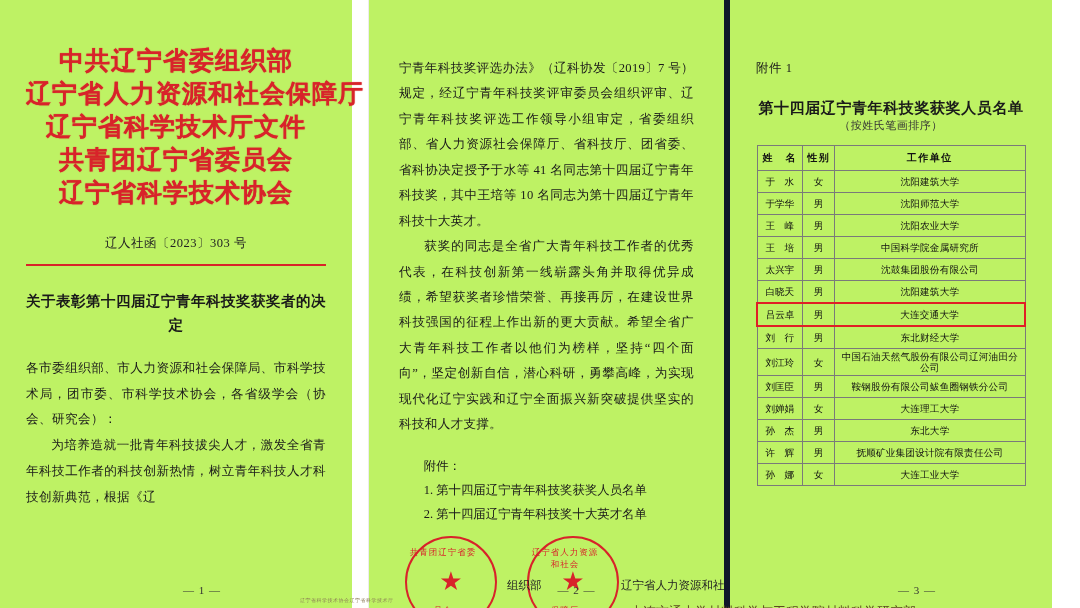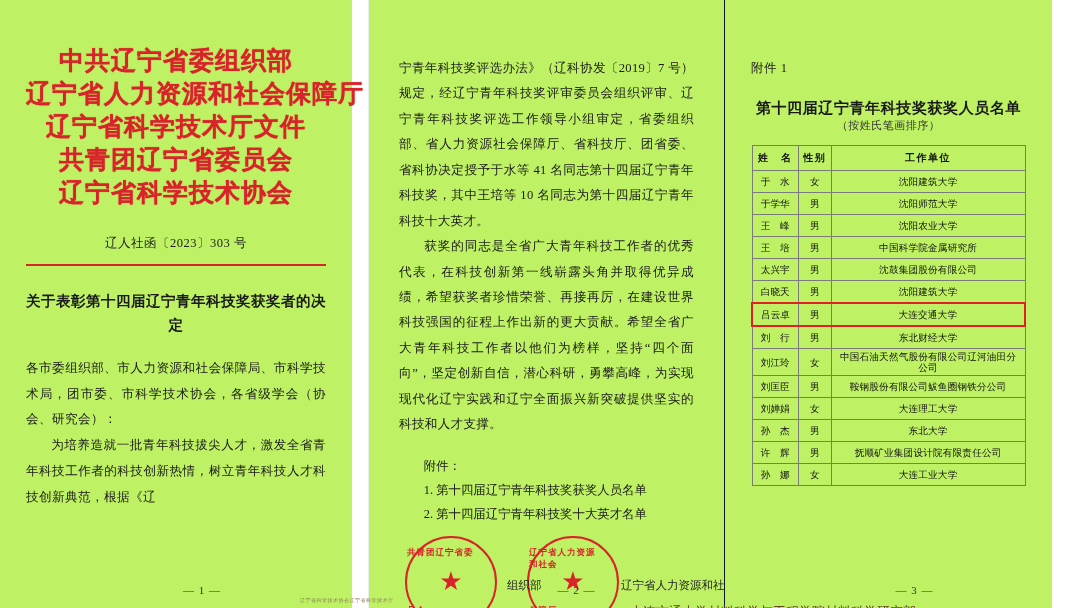--- a/index.html
+++ b/index.html
@@ -125,23 +125,23 @@
     position: absolute;
     left: 50%; top: 50%;
     transform: translate(-50%,-50%);
     font-size: 26px;
     color: #d8232a;
     line-height: 1;
   }
   .stamp .arc-top, .stamp .arc-bot {
     position: absolute;
     left: 0; right: 16px;
-    text-align: left;
+    text-align: center;
     font-size: 8.5px;
-    font-weight: bold;
+    font-weight: normal;
     letter-spacing: 1px;
     color: #d8232a;
   }
   .stamp .arc-top { top: 9px; }
   .stamp .arc-bot { bottom: 9px; }
   .stamp.s1 { width: 92px; height: 92px; left: 6px;  top: 4px; }
   .stamp.s2 { width: 92px; height: 92px; left: 128px; top: 4px; }
 
   .stamp-text {
     position: absolute;
@@ -149,21 +149,21 @@
     color: #222;
     white-space: nowrap;
   }
   .st-a { left: 108px;  top: 46px; }
   .st-b { left: 222px; top: 46px; }
 
   
   .page3 {
     width: 328px;
     padding: 60px 26px 0 26px;
-    border-left: 1px solid #0f172a;
+    border-left: 6px solid #0f172a;
   }
   .attach-tag {
     font-size: 12.5px;
     letter-spacing: 0.5px;
   }
   .p3-title {
     margin-top: 22px;
     text-align: center;
     font-size: 15px;
     font-weight: bold;

